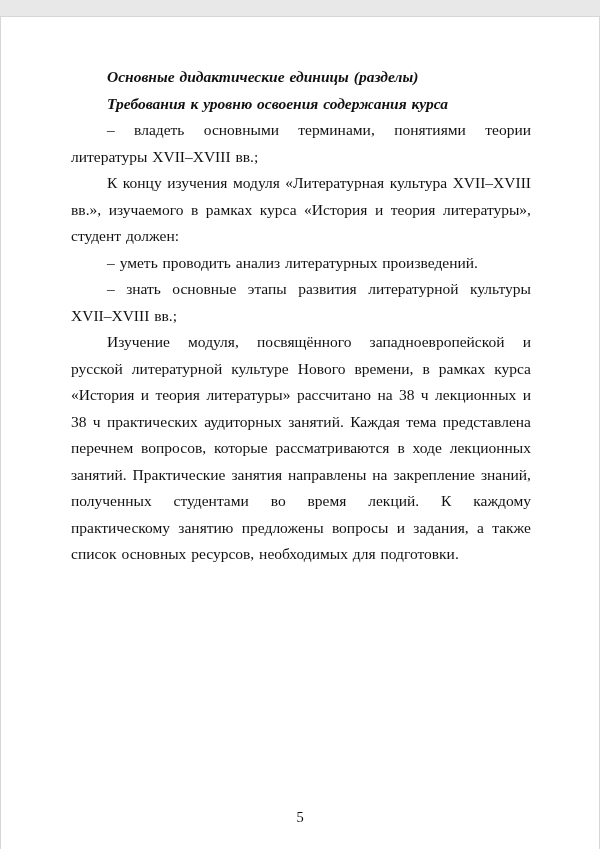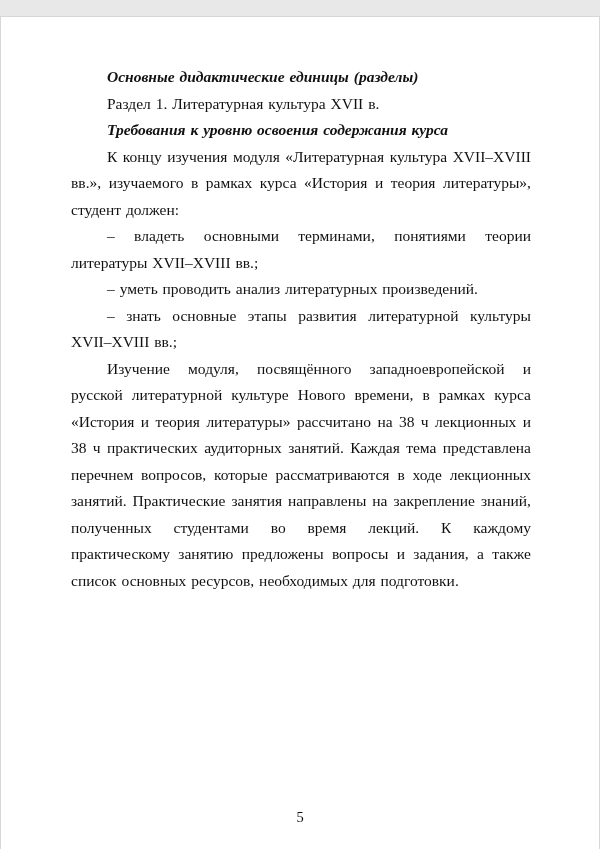--- a/index.html
+++ b/index.html
@@ -47,23 +47,22 @@
     font-size: 14.5px;
     color: #111111;
   }
 </style>
 </head>
 <body>
 
 <div class="page">
   <div class="content">
     <p class="heading">Основные дидактические единицы (разделы)</p>
-    <p>Раздел 1. Литературная культура XVII в.</p>
     <p class="heading">Требования к уровню освоения содержания курса</p>
+    <p>– владеть основными терминами, понятиями теории литературы XVII–XVIII вв.;</p>
     <p>К концу изучения модуля «Литературная культура XVII–XVIII вв.», изучаемого в рамках курса «История и теория литературы», студент должен:</p>
-    <p>– владеть основными терминами, понятиями теории литературы XVII–XVIII вв.;</p>
     <p>– уметь проводить анализ литературных произведений.</p>
     <p>– знать основные этапы развития литературной культуры XVII–XVIII вв.;</p>
     <p>Изучение модуля, посвящённого западноевропейской и русской литературной культуре Нового времени, в рамках курса «История и теория литературы» рассчитано на 38 ч лекционных и 38 ч практических аудиторных занятий. Каждая тема представлена перечнем вопросов, которые рассматриваются в ходе лекционных занятий. Практические занятия направлены на закрепление знаний, полученных студентами во время лекций. К каждому практическому занятию предложены вопросы и задания, а также список основных ресурсов, необходимых для подготовки.</p>
   </div>
 
   <div class="page-number">5</div>
 </div>
 
 </body></html>

